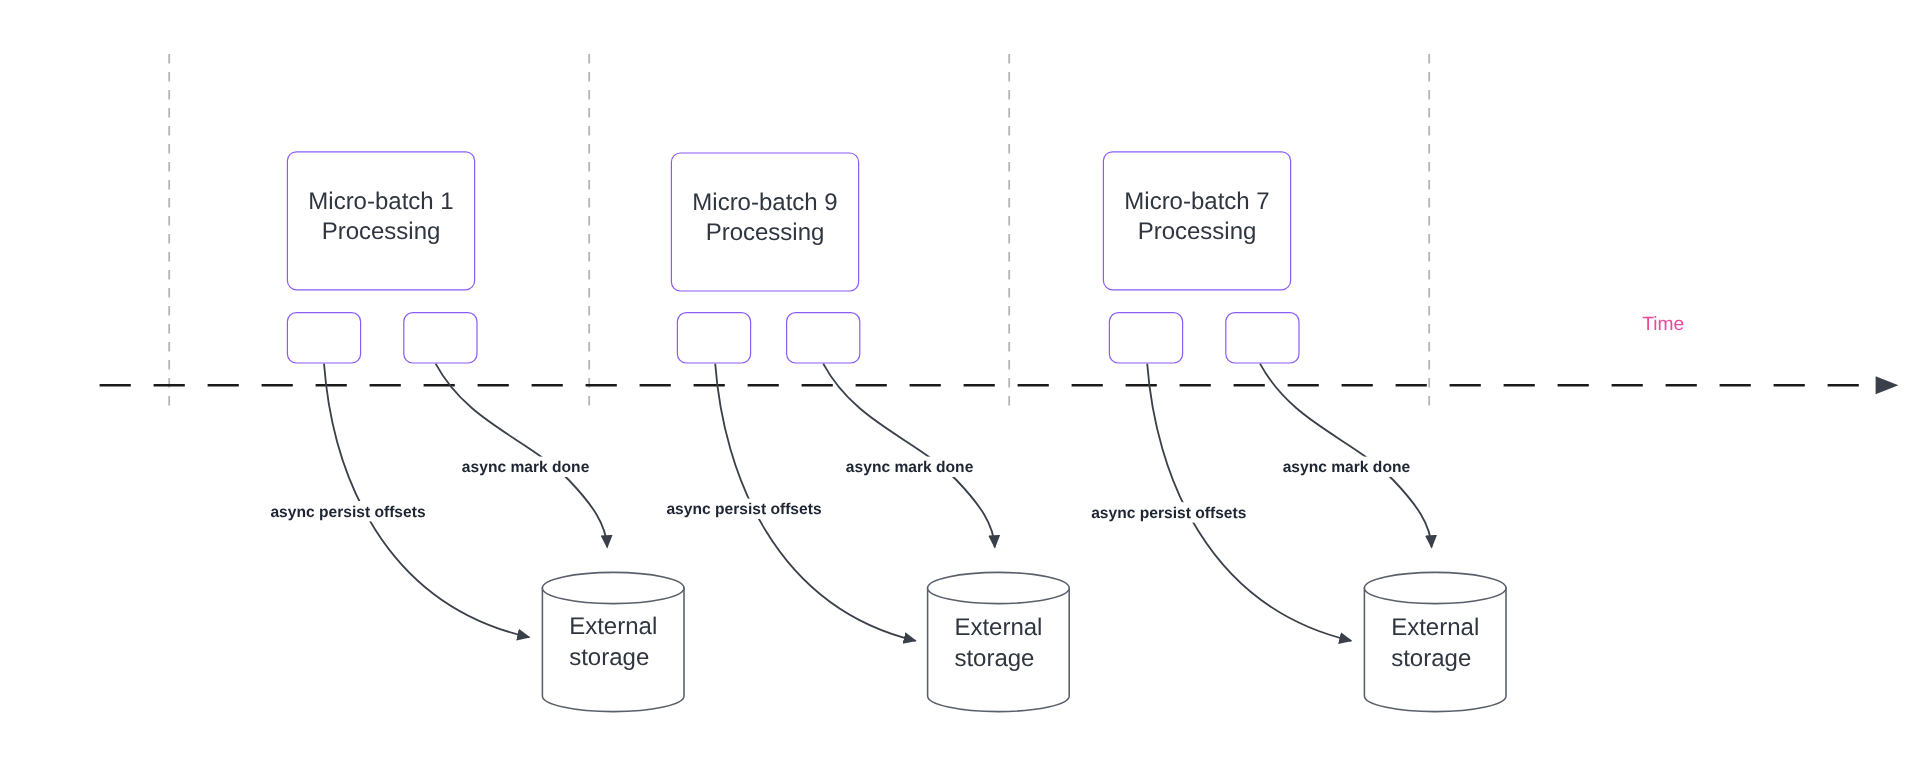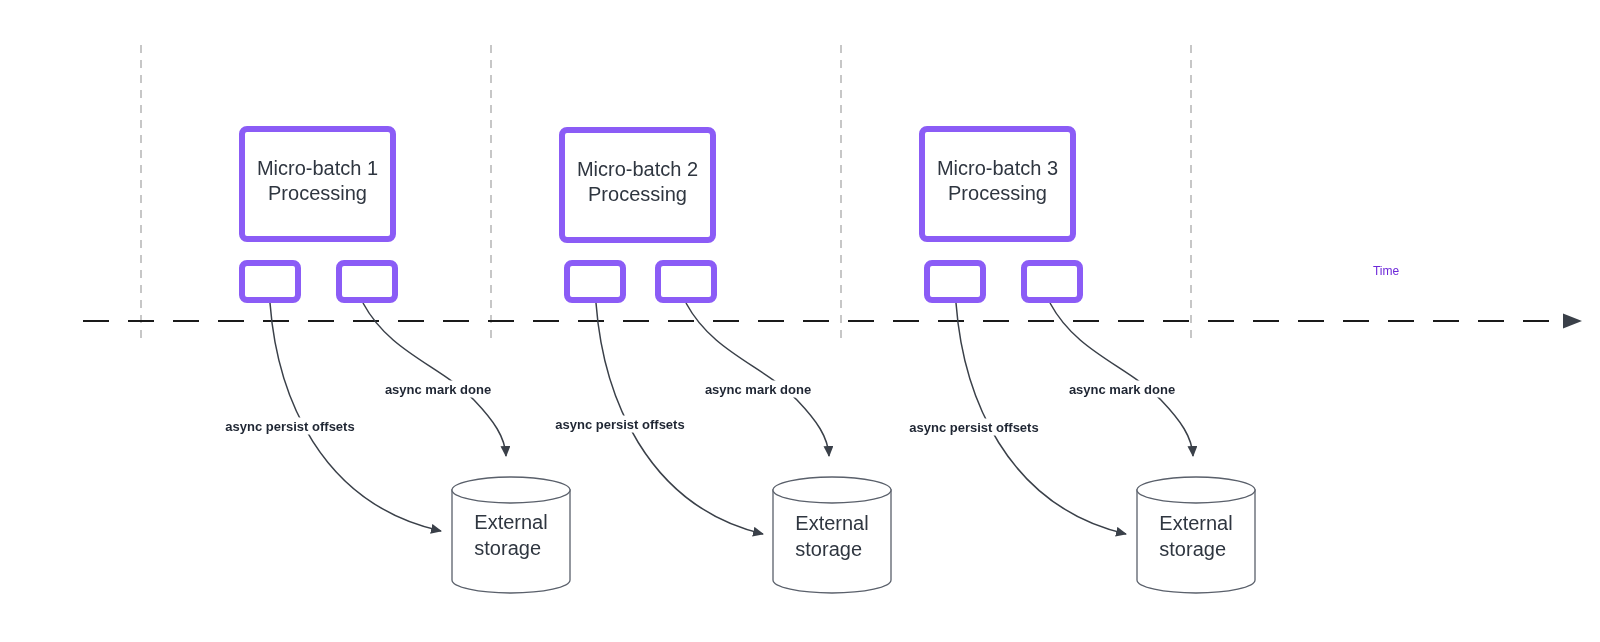--- a/index.html
+++ b/index.html
@@ -3,40 +3,40 @@
 <meta charset="utf-8">
 <style>
   html,body{margin:0;padding:0;background:#ffffff;}
   .canvas{
     position:relative;width:1600px;height:642px;background:#ffffff;overflow:hidden;
     font-family:"Liberation Sans", sans-serif;color:#2b3440;
   }
   .layer-svg{position:absolute;left:0;top:0;z-index:1;}
   .node{
     position:absolute;z-index:2;box-sizing:border-box;background:#ffffff;
-    border:6px solid #8b5cf6;border-radius:8px;
+    border:1px solid #8b5cf6;border-radius:8px;
     display:flex;align-items:center;justify-content:center;text-align:center;
   }
   .proc-box{
     width:157px;height:116px;font-size:20px;line-height:25px;
     white-space:pre-line;color:#2f3640;padding-bottom:6px;
   }
   .mini-box{width:62px;height:43px;}
   .edge-label{
     position:absolute;z-index:3;transform:translate(-50%,-50%);
     background:#ffffff;padding:1px 4px;white-space:nowrap;
     font-size:13px;font-weight:bold;color:#1f2633;
   }
   .storage-label{
     position:absolute;z-index:3;transform:translate(-50%,-50%);
     font-size:20px;line-height:26px;white-space:pre-line;color:#2f3640;
   }
   .time-label{
     position:absolute;z-index:2;transform:translate(-50%,-50%);
-    font-size:12px;color:#6d28d9;
+    font-size:16px;color:#ec4899;
   }
 </style>
 </head>
 <body>
 
 <div class="canvas">
 
   <svg class="layer-svg" width="1600" height="642" viewBox="0 0 1600 642">
     <defs>
       <marker id="arw" markerUnits="userSpaceOnUse" markerWidth="14" markerHeight="12" refX="10" refY="5" orient="auto">
@@ -85,30 +85,30 @@
 
   <div class="node proc-box" style="left:239px;top:126px;">Micro-batch 1
 Processing</div>
   <div class="node mini-box" style="left:239px;top:260px;"></div>
   <div class="node mini-box" style="left:336px;top:260px;"></div>
   <div class="edge-label" style="left:290px;top:426px;">async persist offsets</div>
   <div class="edge-label" style="left:438px;top:389px;">async mark done</div>
   <div class="storage-label" style="left:511px;top:535px;">External
 storage</div>
 
-  <div class="node proc-box" style="left:559px;top:127px;">Micro-batch 2
+  <div class="node proc-box" style="left:559px;top:127px;">Micro-batch 9
 Processing</div>
   <div class="node mini-box" style="left:564px;top:260px;"></div>
   <div class="node mini-box" style="left:655px;top:260px;"></div>
   <div class="edge-label" style="left:620px;top:424px;">async persist offsets</div>
   <div class="edge-label" style="left:758px;top:389px;">async mark done</div>
   <div class="storage-label" style="left:832px;top:536px;">External
 storage</div>
 
-  <div class="node proc-box" style="left:919px;top:126px;">Micro-batch 3
+  <div class="node proc-box" style="left:919px;top:126px;">Micro-batch 7
 Processing</div>
   <div class="node mini-box" style="left:924px;top:260px;"></div>
   <div class="node mini-box" style="left:1021px;top:260px;"></div>
   <div class="edge-label" style="left:974px;top:427px;">async persist offsets</div>
   <div class="edge-label" style="left:1122px;top:389px;">async mark done</div>
   <div class="storage-label" style="left:1196px;top:536px;">External
 storage</div>
 
   <div class="time-label" style="left:1386px;top:271px;">Time</div>
 

